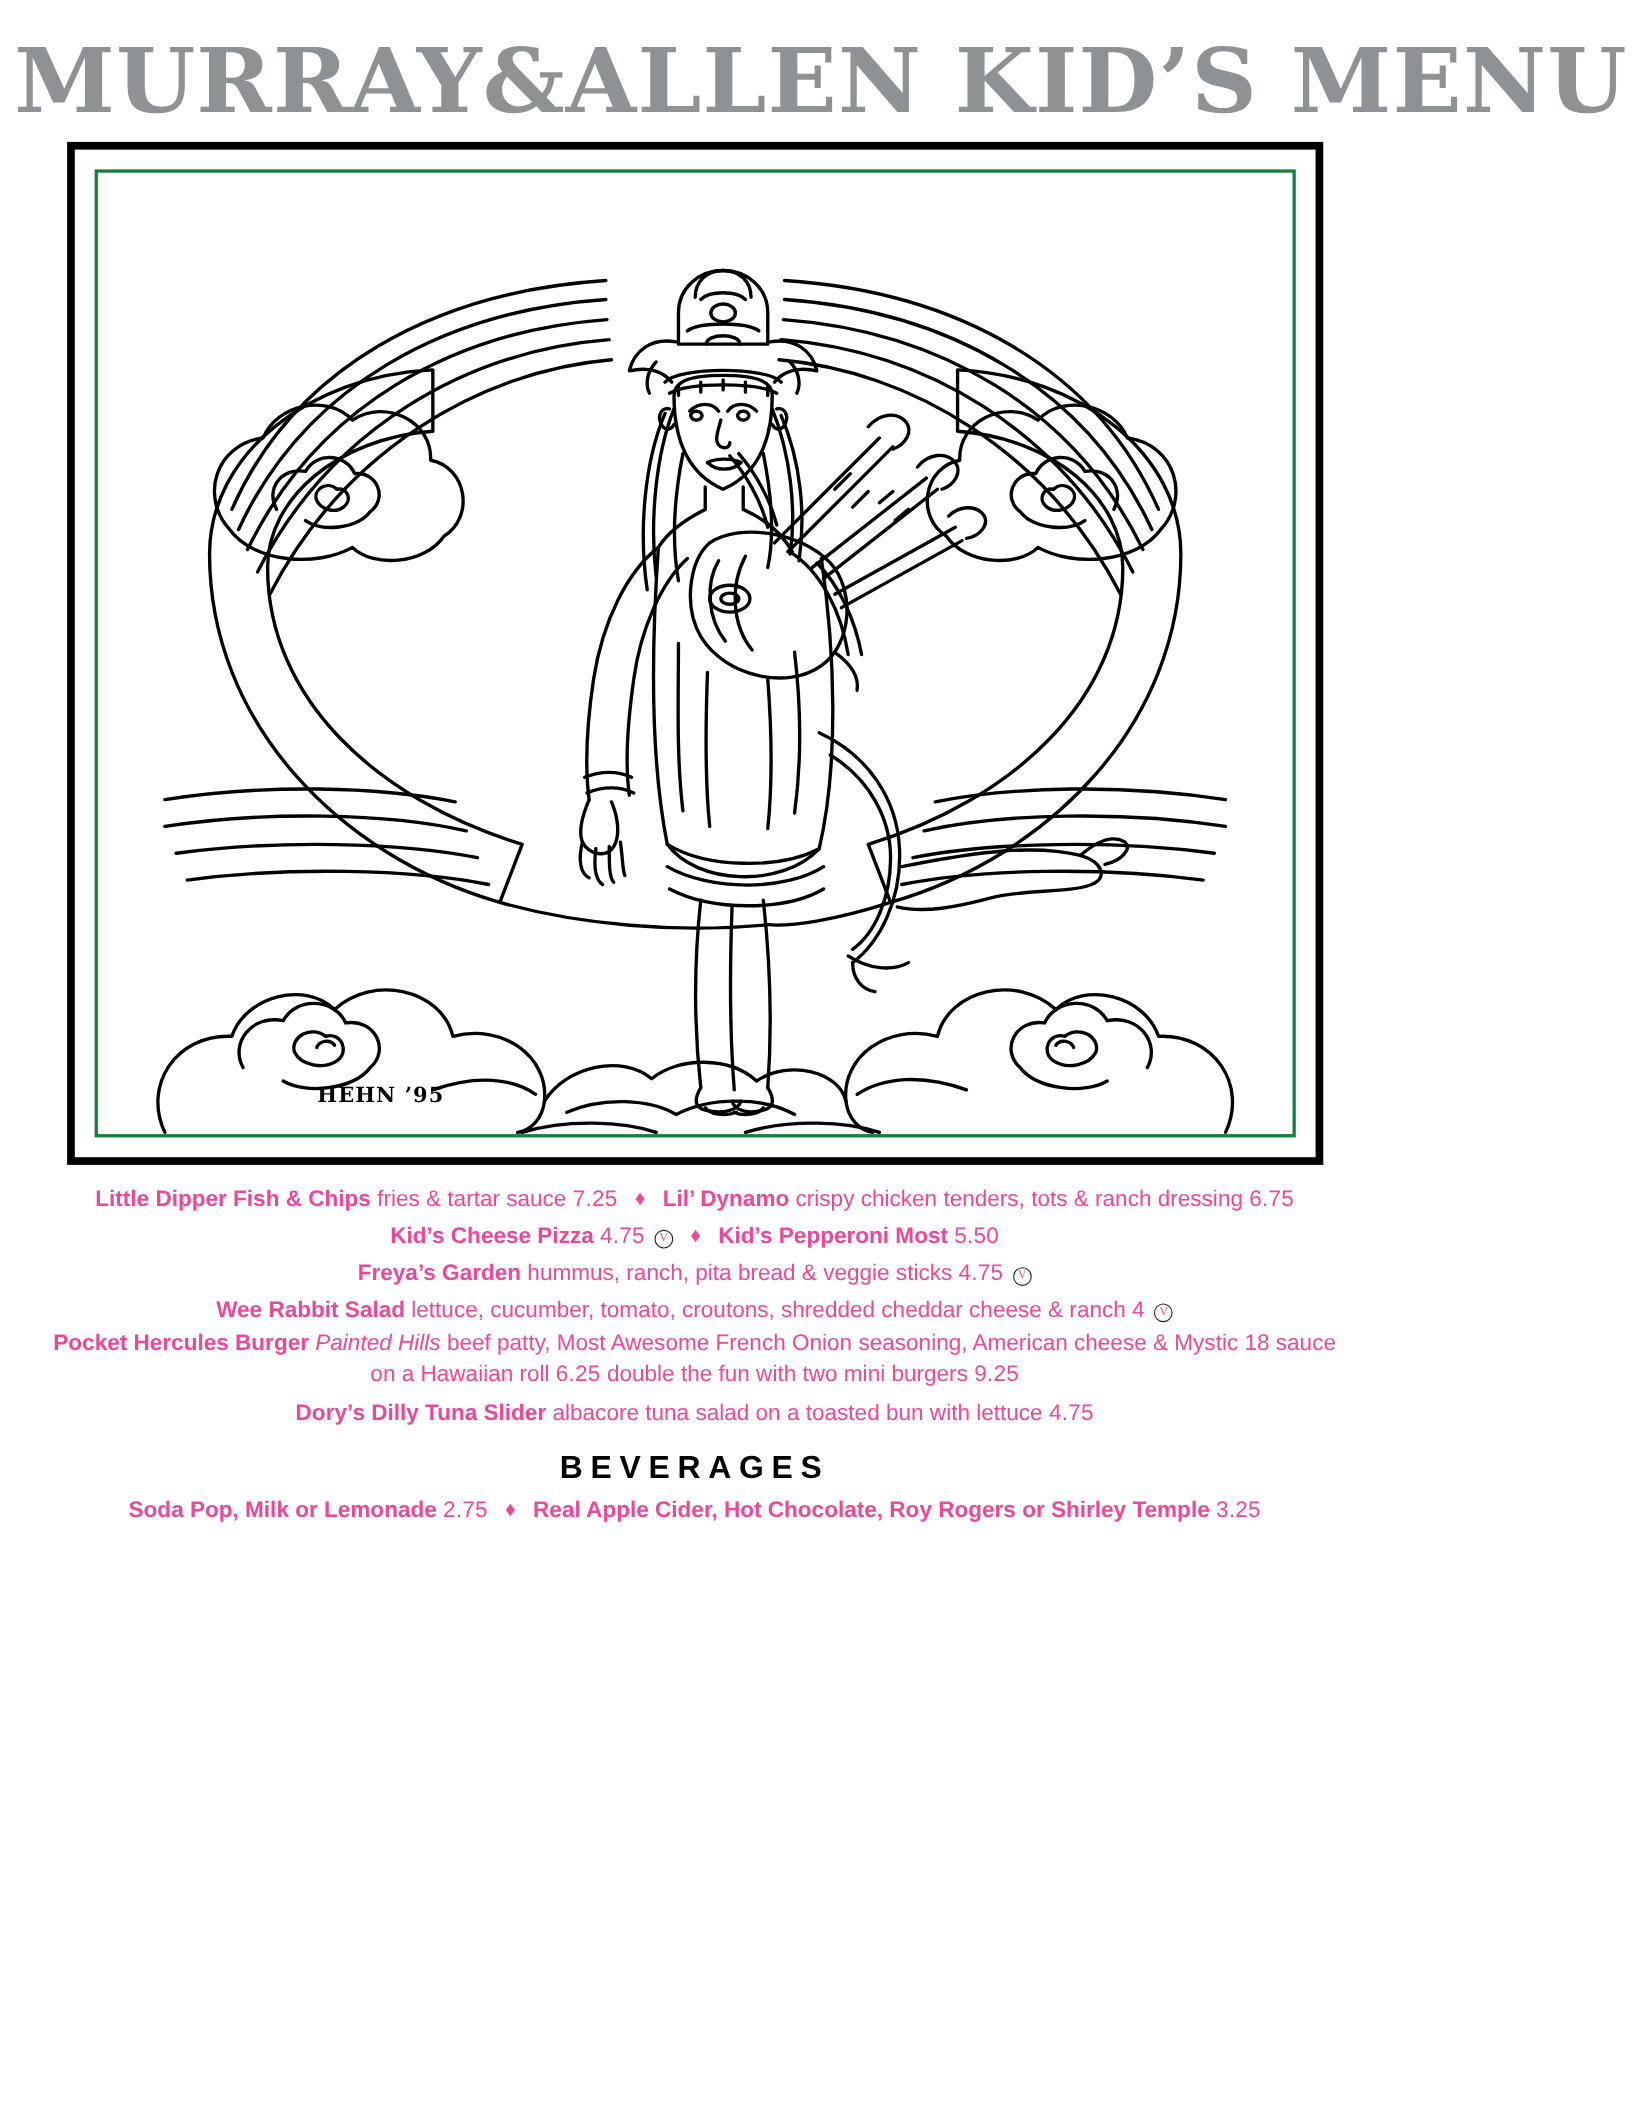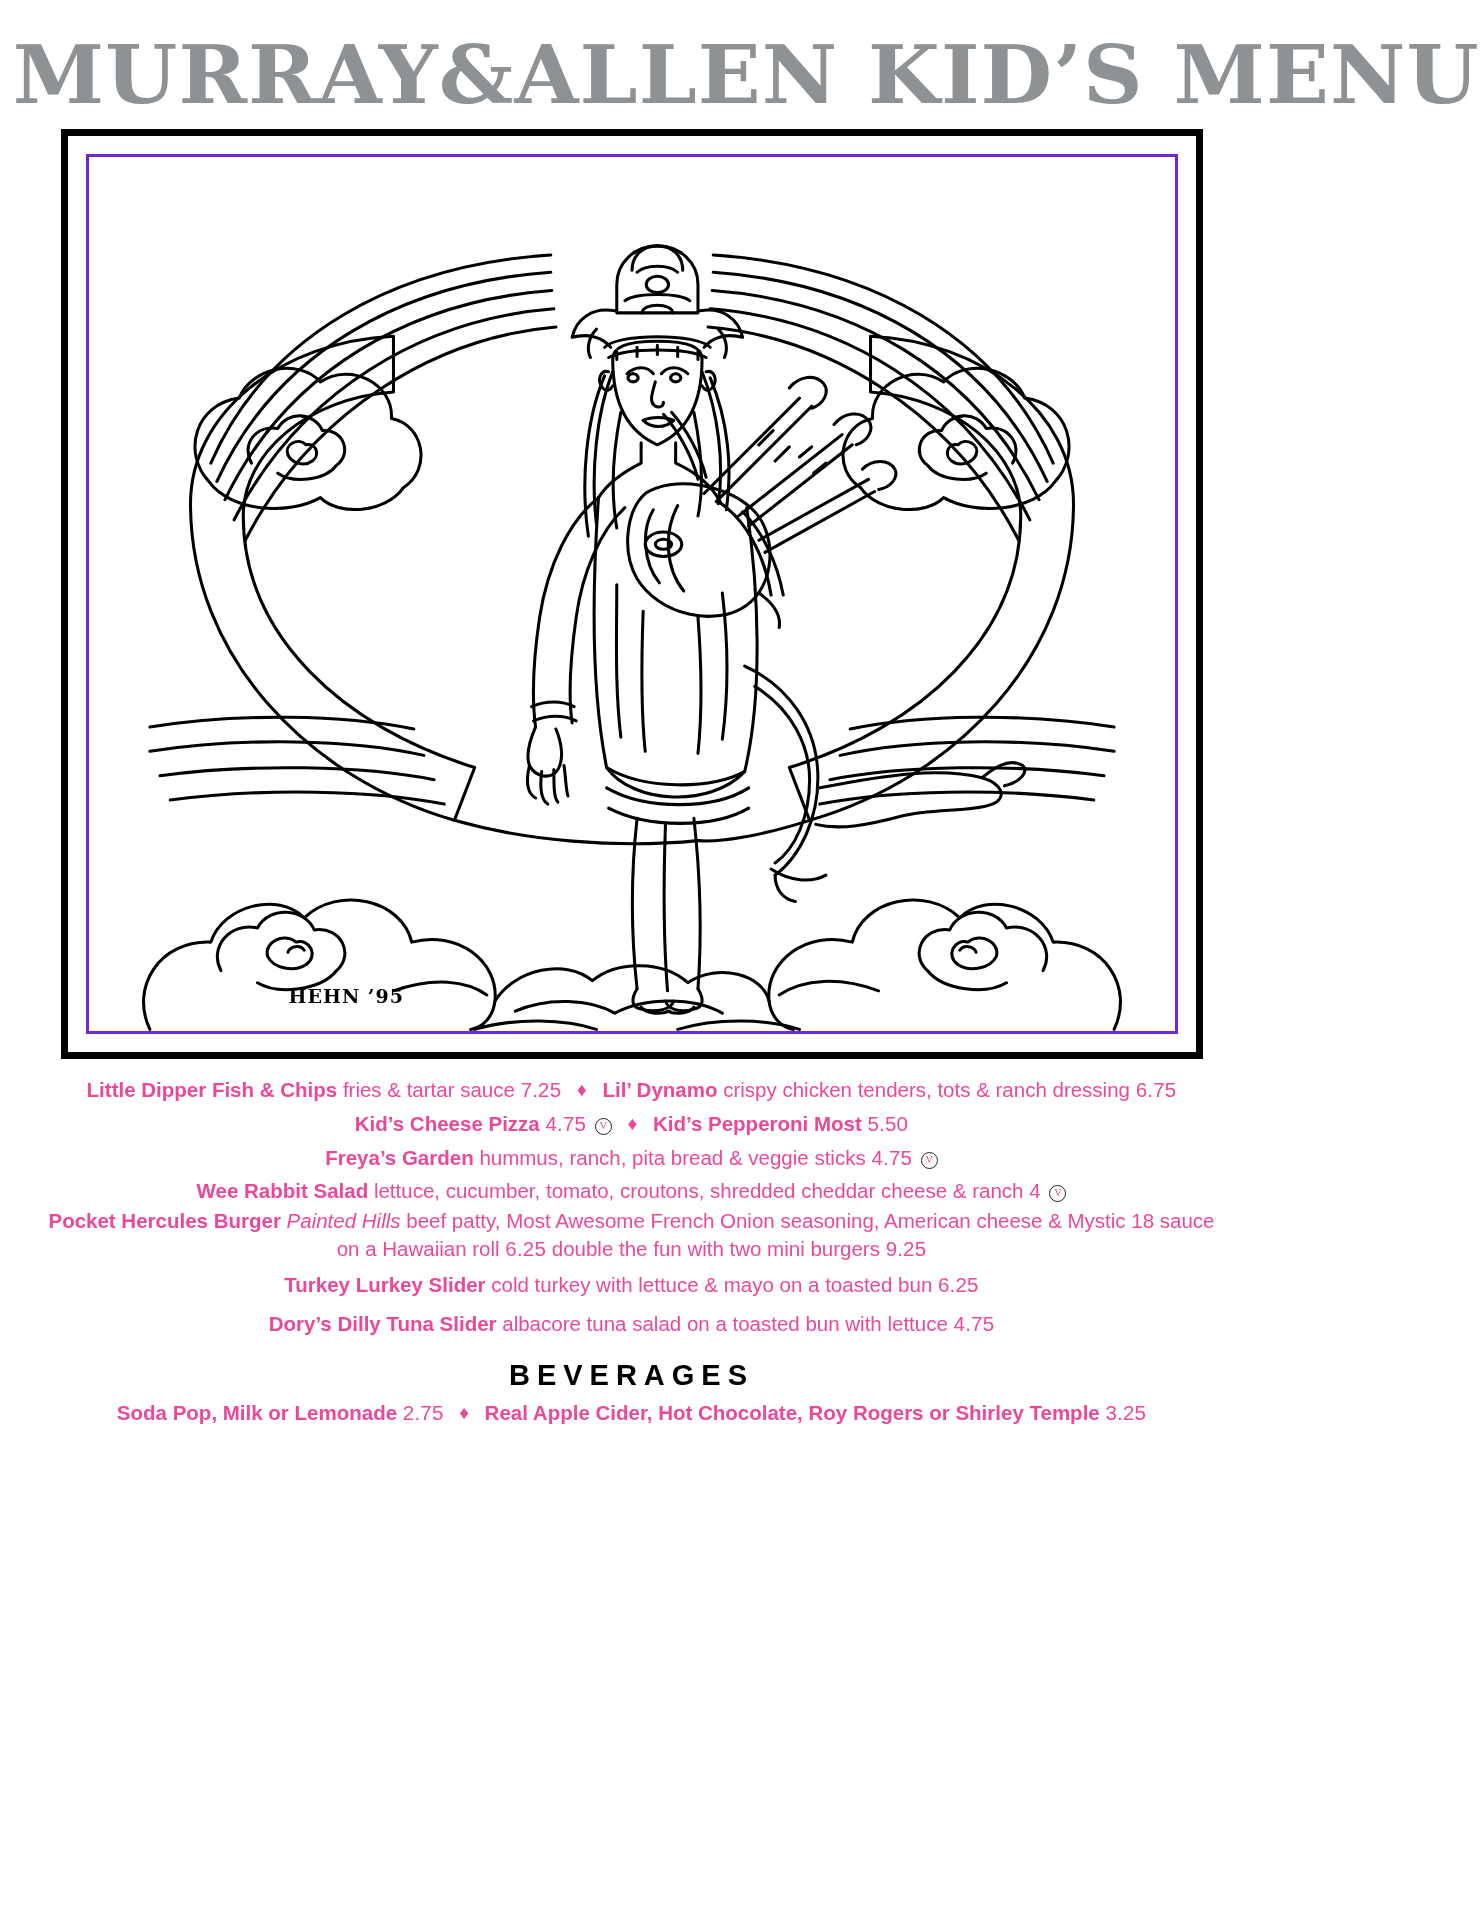--- a/index.html
+++ b/index.html
@@ -42,21 +42,21 @@
     width: 1142px;
     height: 930px;
     border: 7px solid #000;
     box-sizing: border-box;
     position: relative;
     background: #fff;
   }
   .art-inner {
     position: absolute;
     left: 18px; top: 18px; right: 18px; bottom: 18px;
-    border: 3px solid #6d28d9;
+    border: 3px solid #15803d;
     overflow: hidden;
     background: #fff;
   }
   .art-svg { display:block; width:100%; height:100%; }
   .sig {
     position: absolute;
     left: 200px;
     bottom: 24px;
     font-family: "DejaVu Serif", serif;
     font-weight: bold;
@@ -328,25 +328,20 @@
       <span class="desc">beef patty, Most Awesome French Onion seasoning, American cheese &amp; Mystic 18 sauce</span>
     </div>
     <div class="line tight">
       <span class="desc">on a Hawaiian roll</span>
       <span class="price">6.25</span>
       <span class="desc">double the fun with two mini burgers</span>
       <span class="price">9.25</span>
     </div>
 
     <div class="line row-gap">
-      <span class="name">Turkey Lurkey Slider</span>
-      <span class="desc">cold turkey with lettuce &amp; mayo on a toasted bun</span>
-      <span class="price">6.25</span>
-    </div>
-    <div class="line row-gap">
       <span class="name">Dory’s Dilly Tuna Slider</span>
       <span class="desc">albacore tuna salad on a toasted bun with lettuce</span>
       <span class="price">4.75</span>
     </div>
 
     <div class="beverages-head">BEVERAGES</div>
     <div class="line">
       <span class="name">Soda Pop, Milk or Lemonade</span>
       <span class="price">2.75</span>
       <span class="sep">♦</span>

